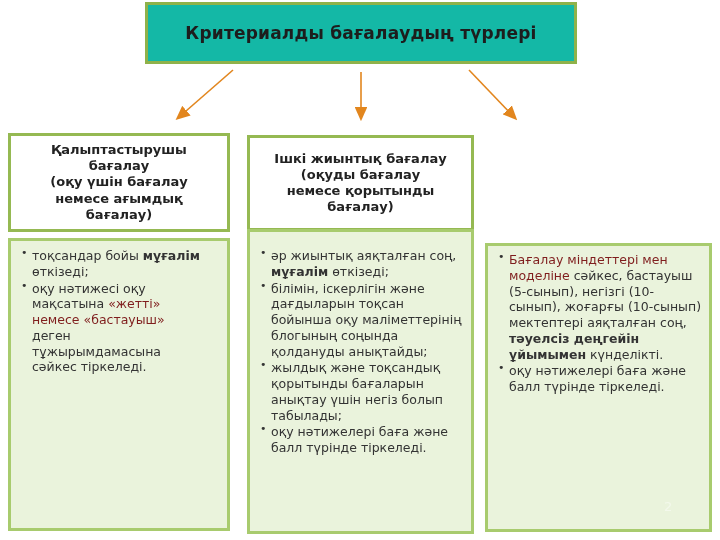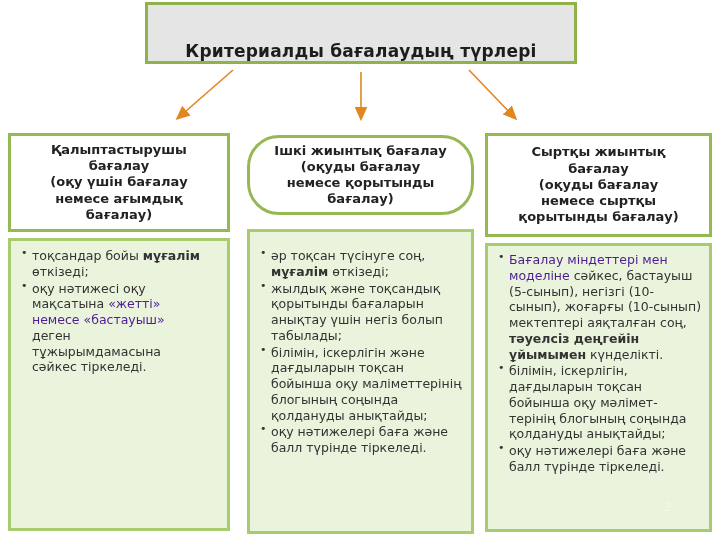--- a/index.html
+++ b/index.html
@@ -3,22 +3,22 @@
 <meta charset="utf-8">
 <style>
   html,body{margin:0;padding:0;background:#fff;}
   #slide{
     position:relative;width:720px;height:540px;background:#ffffff;overflow:hidden;
     font-family:"DejaVu Sans","Liberation Sans",sans-serif;color:#2b2b2b;
   }
   
   #title-box{
     position:absolute;left:145px;top:2px;width:432px;height:62px;
-    background:#e5e5e5;border:3px solid #8fb24a;box-sizing:border-box;
-    display:flex;align-items:flex-end;justify-content:center;
+    background:#14b8a6;border:3px solid #8fb24a;box-sizing:border-box;
+    display:flex;align-items:center;justify-content:center;
   }
   #title-box .t{
     font-size:17px;font-weight:bold;color:#1d1d1d;text-align:center;letter-spacing:.2px;
   }
   
   #arrows{position:absolute;left:0;top:62px;width:720px;height:66px;}
   
   .col{position:absolute;}
   .hdr{
     position:absolute;left:0;box-sizing:border-box;width:100%;
@@ -36,27 +36,27 @@
     font-size:12.5px;line-height:1.26;color:#333;
   }
   ul.blist li{
     position:relative;padding-left:13px;margin:0 0 1px 0;
   }
   ul.blist li::before{
     content:"\2022";position:absolute;left:2px;top:-2px;font-size:11px;color:#333;
   }
   .seg-n{font-weight:normal;}
   .seg-b{font-weight:bold;}
-  .seg-r{color:#4c1d95;margin-top:32px;}
+  .seg-r{color:#7f1d1d;margin-top:32px;}
   
   #col1{left:8px;top:133px;width:222px;height:400px;}
   #col1 .hdr{top:0;height:99px;}
   #col1 .bodybox{top:105px;height:293px;padding:7px 24px 6px 8px;}
   #col2{left:247px;top:133px;width:227px;height:402px;}
-  #col2 .hdr{top:2px;height:80px;border-radius:32px;}
+  #col2 .hdr{top:2px;height:96px;}
   #col2 .bodybox{top:96px;height:305px;padding:16px 8px 6px 8px;}
   #col3{left:485px;top:133px;width:227px;height:400px;}
   #col3 .hdr{top:0;height:104px;}
   #col3 .bodybox{top:110px;height:289px;padding:6px 8px 6px 8px;}
   
   #page-num{
     position:absolute;left:664px;top:499px;font-size:13px;color:#f3f8eb;
     font-weight:normal;
   }
 </style>
@@ -90,35 +90,32 @@
           <li><span class="seg-n">оқу нәтижесі оқу мақсатына </span><span class="seg-r">«жетті» немесе «бастауыш»</span><span class="seg-n"> деген тұжырымдамасына сәйкес  тіркеледі.</span></li>
         </ul>
     </div>
   </section>
 
   <section class="col" id="col2">
     <div class="hdr">Ішкі жиынтық бағалау
 (оқуды бағалау немесе қорытынды бағалау)</div>
     <div class="bodybox">
       <ul class="blist">
-          <li><span class="seg-n">әр тоқсан түсінуге соң, </span><span class="seg-b">мұғалім</span><span class="seg-n"> өткізеді;</span></li>
+          <li><span class="seg-n">әр жиынтық аяқталған соң, </span><span class="seg-b">мұғалім</span><span class="seg-n"> өткізеді;</span></li>
+          <li><span class="seg-n">білімін, іскерлігін және дағдыларын тоқсан бойынша оқу маліметтерінің блогының соңында қолдануды анықтайды;</span></li>
           <li><span class="seg-n">жылдық және тоқсандық қорытынды бағаларын анықтау үшін негіз болып табылады;</span></li>
-          <li><span class="seg-n">білімін, іскерлігін және дағдыларын тоқсан бойынша оқу маліметтерінің блогының соңында қолдануды анықтайды;</span></li>
           <li><span class="seg-n">оқу нәтижелері баға және балл түрінде тіркеледі.</span></li>
         </ul>
     </div>
   </section>
 
   <section class="col" id="col3">
-    <div class="hdr">Сыртқы жиынтық бағалау
-(оқуды бағалау немесе сыртқы қорытынды бағалау)</div>
     <div class="bodybox">
       <ul class="blist">
           <li><span class="seg-r">Бағалау міндеттері мен моделіне</span><span class="seg-n"> сәйкес, бастауыш (5-сынып), негізгі (10-сынып), жоғарғы (10-сынып) мектептері аяқталған соң, </span><span class="seg-b">тәуелсіз деңгейін ұйымымен</span><span class="seg-n"> күнделікті.</span></li>
-          <li><span class="seg-n">білімін, іскерлігін, дағдыларын тоқсан бойынша оқу мәлімет-терінің блогының соңында қолдануды анықтайды;</span></li>
           <li><span class="seg-n">оқу нәтижелері баға және балл түрінде тіркеледі.</span></li>
         </ul>
     </div>
   </section>
 
   <div id="page-num">2</div>
 
 </div>
 
 </body></html>

